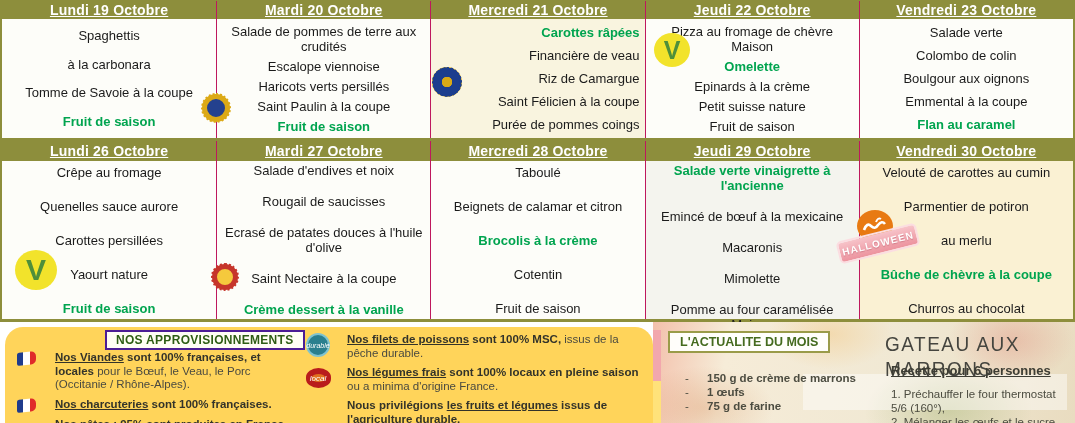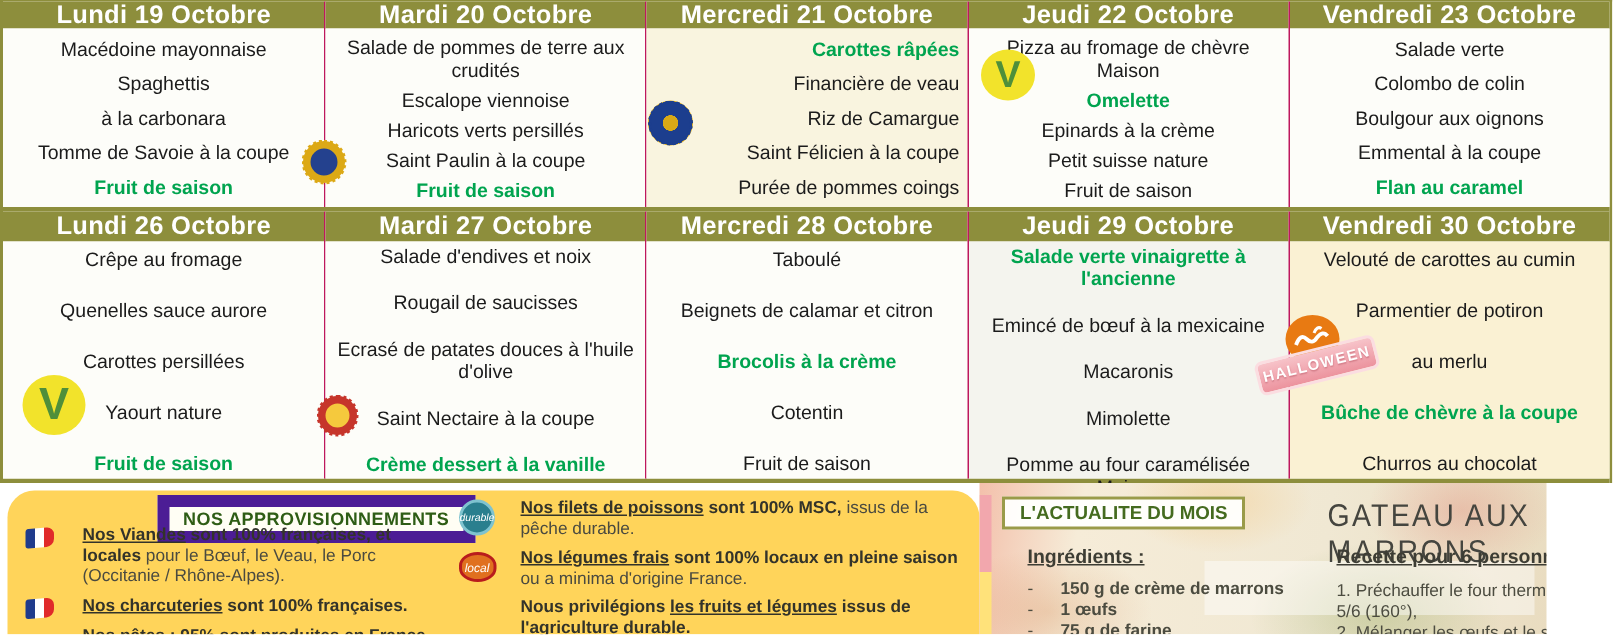--- a/index.html
+++ b/index.html
@@ -6,21 +6,21 @@
   html,body { width:1075px; height:423px; overflow:hidden; background:#fff;
               font-family:"Liberation Sans", sans-serif; }
   #stage { position:relative; width:1075px; height:423px; background:#fff; overflow:hidden; }
 
   
   #menu { position:absolute; left:0; top:0; width:1075px; border-left:2px solid #8d8e3c; border-right:2px solid #8d8e3c; border-top:1px solid #8d8e3c; }
   .week-row { display:flex; border-bottom:3px solid #8d8e3c; }
   .day-col { width:214.2px; flex:0 0 214.2px; }
   .day-col + .day-col { border-left:1px solid #be185d; }
   .day-header { background:#8d8e3c; color:#fff; font-weight:bold; text-align:center;
-                font-size:17px; height:18px; line-height:18px; letter-spacing:.2px; }
+                font-size:14px; height:18px; line-height:18px; letter-spacing:.2px;text-decoration:underline; }
   .week-1 .day-header { height:20px; line-height:20px; }
   .day-body { display:flex; flex-direction:column; justify-content:space-around; align-items:center;
               text-align:center; padding:2px 5px; font-size:13px; line-height:15px; color:#1b1b1b;
               background:#fdfdf9; }
   .week-0 .day-body { height:119px; }
   .week-1 .day-body { height:158px;gap:16px; }
   .week-0 .day-col:nth-child(3) .day-body { background:#f9f4df;align-items:flex-end; }
   .week-1 .day-col:nth-child(4) .day-body { background:#f4f4ee; }
   .week-1 .day-col:nth-child(5) .day-body { background:#faf1d3; }
   .menu-item.green { color:#00a44f; font-weight:bold; }
@@ -44,42 +44,42 @@
   #halloween-banner { left:835px; top:231px; width:82px; height:23px; transform:rotate(-14deg);
              background:linear-gradient(180deg,#f7c3c9,#ec939e); border:2px solid #fbdde1;
              border-radius:5px; color:#fff; font-size:10px; font-weight:bold; letter-spacing:1px;
              display:flex; align-items:center; justify-content:center; text-shadow:0 1px 1px #d17a86; }
 
   
   #bottom { position:absolute; left:0; top:322px; width:1075px; height:101px; background:#fff; overflow:hidden; }
 
   #sourcing-box { position:absolute; left:5px; top:5px; width:648px; height:120px;
                   background:#ffd45a; border-radius:18px 18px 0 0; }
-  #sourcing-title { position:absolute; left:100px; top:3px; background:#fffef4; border:8px solid #4c1d95;
+  #sourcing-title { position:absolute; left:100px; top:3px; background:#fffef4; border:2px solid #4c1d95;
                   color:#2e5d15; font-weight:bold; font-size:12px; letter-spacing:.3px; padding:1px 9px; }
   .src-col { position:absolute; display:flex; flex-direction:column; gap:6px; }
   #src-left { left:8px; top:24px; width:288px; }
   #src-right { left:300px; top:6px; width:346px; }
   .src-item { display:flex; gap:16px; align-items:flex-start; }
   .src-text { flex:1; font-size:11.5px; line-height:13.5px; color:#4a4a40; }
   .src-text .ub { font-weight:bold; text-decoration:underline; color:#33332a; }
   .src-text .b { font-weight:bold; color:#33332a; }
   .icon-slot { flex:0 0 26px; display:flex; justify-content:center; }
   .icon-french-flag-icon { width:19px; height:13px; margin-top:1px; border-radius:2px 5px 5px 2px;
        transform:skewY(-5deg);
        background:linear-gradient(90deg,#1f3b8c 0 33%,#ffffff 33% 66%,#e02a2a 66% 100%); }
   .icon-peche-durable-icon { width:24px; height:24px; border-radius:50%; background:#2a7f8e;
        color:#fff; font-style:italic; font-size:7px; display:flex; align-items:center; justify-content:center;
        border:2px solid #7fc3cf; }
   .icon-local-icon { width:25px; height:20px; border-radius:50% / 45%; background:#e0701f;
        color:#fff; font-style:italic; font-size:8px; display:flex; align-items:center; justify-content:center;
-       border:2px solid #b91c1c; margin-top:2px; }
+       border:6px solid #b91c1c; margin-top:2px; }
 
   
-  #news { position:absolute; left:653px; top:0; width:378px; height:101px; overflow:hidden;
+  #news { position:absolute; left:653px; top:0; width:422px; height:101px; overflow:hidden;
      background:
        radial-gradient(90px 60px at 85% 18%, rgba(215,70,60,.22), transparent 70%),
        radial-gradient(120px 70px at 70% 88%, rgba(120,150,60,.28), transparent 70%),
        radial-gradient(100px 60px at 12% 85%, rgba(205,120,60,.25), transparent 70%),
        radial-gradient(90px 50px at 42% 12%, rgba(242,205,145,.55), transparent 70%),
        linear-gradient(100deg,#f3c0ab,#f6ecd8 18%,#f0e8d3 60%,#e9dcc0);
   }
   #photo-strip { position:absolute; left:0; top:8px; width:8px; height:93px;
        background:linear-gradient(#f2a7ad 0 55%, #ffe27a 55% 100%); }
   #news-band { position:absolute; left:150px; top:52px; right:8px; height:36px; background:rgba(255,255,255,.45); }
@@ -100,21 +100,20 @@
 <body>
 
 <div id="stage">
 
   <div id="menu">
     <div id="weeks">
         <div class="week-row week-0">
           <div class="day-col">
             <div class="day-header">Lundi 19 Octobre</div>
             <div class="day-body">
-              <div class="menu-item">Macédoine mayonnaise</div>
               <div class="menu-item">Spaghettis</div>
               <div class="menu-item">à la carbonara</div>
               <div class="menu-item">Tomme de Savoie à la coupe</div>
               <div class="menu-item green">Fruit de saison</div>
             </div>
           </div>
           <div class="day-col">
             <div class="day-header">Mardi 20 Octobre</div>
             <div class="day-body">
               <div class="menu-item">Salade de pommes de terre aux crudités</div>
@@ -264,21 +263,20 @@
           </div>
         </div>
     </div>
 
     <div id="news">
       <div id="photo-strip"></div>
       <div id="news-band"></div>
       <div id="actualite-box">L'ACTUALITE DU MOIS</div>
       <div id="news-title">GATEAU AUX MARRONS</div>
       <div id="ingredients">
-        <div id="ingredients-title">Ingrédients :</div>
         <div id="ing-list">
             <div class="ing-item">
               <span class="ing-dash">-</span>
               <span>150 g de crème de marrons</span>
             </div>
             <div class="ing-item">
               <span class="ing-dash">-</span>
               <span>1 œufs</span>
             </div>
             <div class="ing-item">

